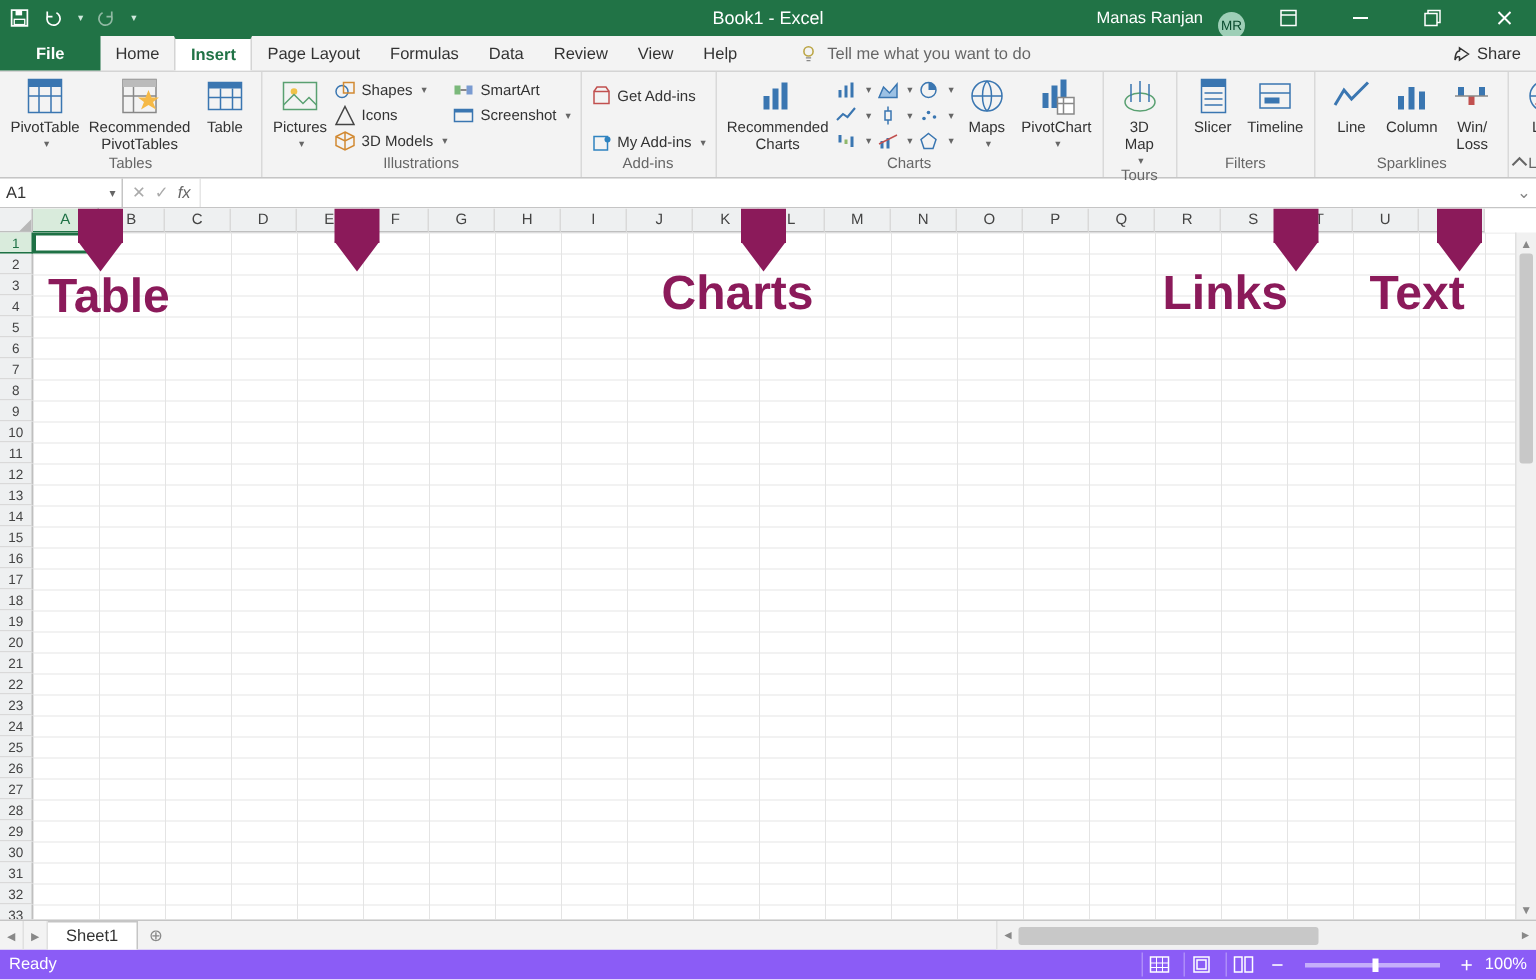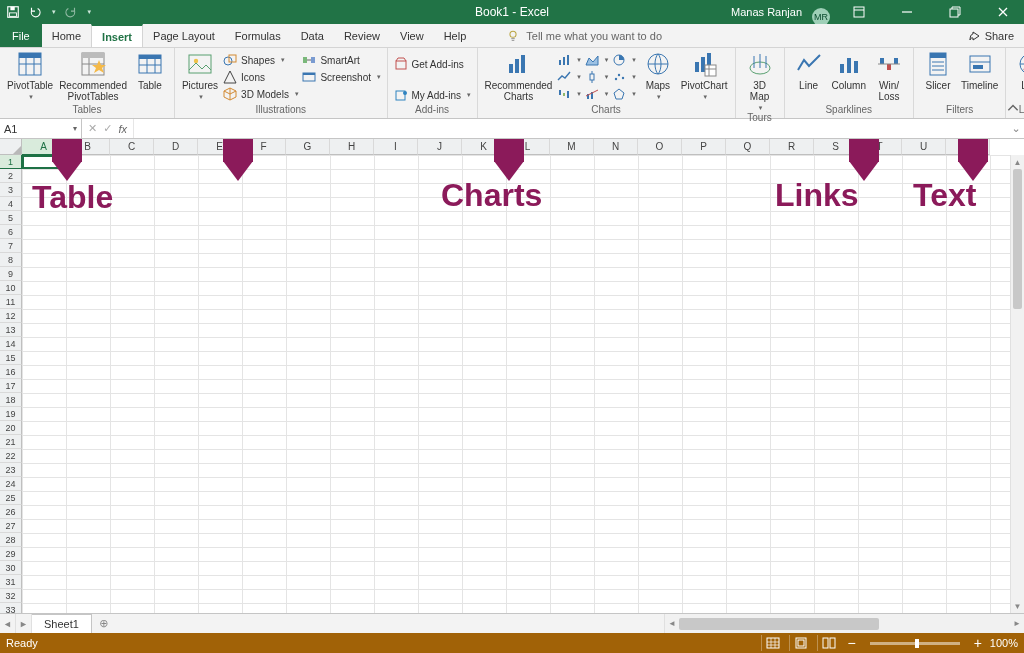--- a/index.html
+++ b/index.html
@@ -11,21 +11,21 @@
   .titlebar .qat .ico { width: 14px; height: 14px; display: inline-block; }
   .titlebar .title { position: absolute; left: 50%; transform: translateX(-50%); font-size: 12px; }
   .titlebar .right { position: absolute; right: 0; display: flex; align-items: center; gap: 10px; padding-right: 2px; text-align: right; }
   .titlebar .user { font-size: 11px; }
   .titlebar .avatar { width: 18px; height: 18px; border-radius: 50%; background: #9ecfb7; display: flex; align-items: center; justify-content: center; font-size: 9px; color: #0a4b2e; margin-top: 10px; }
   .titlebar .winbtn { width: 38px; height: 24px; display: flex; align-items: center; justify-content: center; }
 
   
   .menubar { height: 24px; background: #f3f3f3; border-bottom: 1px solid #d4d4d4; display: flex; align-items: stretch; position: relative; }
   .menubar .tab { padding: 0 10px; display: flex; align-items: center; font-size: 11px; color: #333; }
-  .menubar .tab.file { background: #217346; color: #fff; padding: 0 12px; }
+  .menubar .tab.file { background: #217346; color: #fff; padding: 0 24px; font-weight: bold; }
   .menubar .tab.active { background: #fff; border-top: 2px solid #217346; color: #217346; font-weight: 600; border-left:1px solid #d4d4d4; border-right:1px solid #d4d4d4; }
   .menubar .tell { display: flex; align-items: center; gap: 6px; margin-left: 30px; color: #666; }
   .menubar .tell .bulb { width: 14px; height: 14px; }
   .menubar .share { position: absolute; right: 4px; top: 0; height: 24px; display: flex; align-items: center; gap: 4px; color: #333; padding: 0 6px; }
   .menubar .share svg { width:12px; height:12px; }
 
   
   .ribbon { height: 71px; background: #f3f3f3; border-bottom: 1px solid #c5c5c5; display: flex; position: relative; }
   .group { border-right: 1px solid #d9d9d9; display: flex; flex-direction: column; align-items: stretch; padding: 2px 4px 0 4px; }
   .group .body { flex: 1; display: flex; align-items: flex-start; }
@@ -75,21 +75,21 @@
   .sheetbar { height: 20px; border-top: 1px solid #c5c5c5; display: flex; align-items: stretch; font-size: 11px; background: #f3f3f3; position:relative; }
   .sheetbar .navbtn { width: 16px; display:flex; align-items:center; justify-content:center; color:#888; border-right:1px solid #e0e0e0; font-size:9px;}
   .sheetbar .tab { padding: 0 12px; display:flex; align-items:center; background:#fff; border-right:1px solid #c5c5c5; border-top:1px solid #c5c5c5; }
   .sheetbar .add { width:24px; display:flex; align-items:center; justify-content:center; color:#888; }
   .sheetbar .hscroll { margin-left:auto; width:360px; height:100%; display:flex; align-items:center; background:#f1f1f1; border-left:1px solid #e0e0e0; position:relative; }
   .sheetbar .hscroll .arr { width:14px; text-align:center; color:#888; font-size:8px; }
   .sheetbar .hscroll .track { flex:1; height:12px; background:#f1f1f1; position:relative; }
   .sheetbar .hscroll .thumb { position:absolute; left:0; width:200px; top:0; height:12px; background:#c8c8c8; border-radius:2px; }
 
   
-  .statusbar { height: 20px; background: #a16207; color: #fff; display: flex; align-items: center; font-size: 11px; padding: 0 6px; }
+  .statusbar { height: 20px; background: #8b5cf6; color: #fff; display: flex; align-items: center; font-size: 11px; padding: 0 6px; }
   .statusbar .right { margin-left: auto; display: flex; align-items: center; gap: 6px; }
   .viewbtn { width: 22px; height: 16px; border-left: 1px solid rgba(255,255,255,0.3); display:flex; align-items:center; justify-content:center; }
   .zoomslider { width: 90px; height: 3px; background: rgba(255,255,255,0.5); position: relative; margin: 0 6px; }
   .zoomslider .knob { position:absolute; left:50%; top:-3px; width:4px; height:9px; background:#fff; }
   .zm { font-size: 14px; line-height: 1; padding: 0 2px; }
 
   
   .anno { position: absolute; pointer-events: none; }
   .anno .shaft { width: 30px; background: #8b1a5a; }
   .anno .head { width: 0; height: 0; border-left: 15px solid transparent; border-right: 15px solid transparent; border-top: 20px solid #8b1a5a; position:absolute; bottom:-19px; left:0; }
@@ -459,20 +459,46 @@
       </div>
     </div>
     <div class="label">Tours</div>
   </div>
 
   <div class="group">
     <div class="body">
       <div class="big">
         <span class="icon">
             <svg viewBox="0 0 28 28">
+              <rect x="6" y="3" width="16" height="22" fill="none" stroke="#3a76b1"></rect>
+              <rect x="6" y="3" width="16" height="5" fill="#3a76b1"></rect>
+              <path d="M8 12h12M8 16h12M8 20h12" stroke="#3a76b1"></path>
+            </svg>
+          </span>
+        <span class="lbl">Slicer</span>
+      </div>
+      <div class="big">
+        <span class="icon">
+            <svg viewBox="0 0 28 28">
+              <rect x="4" y="6" width="20" height="16" fill="none" stroke="#3a76b1"></rect>
+              <path d="M4 12h20" stroke="#3a76b1"></path>
+              <rect x="7" y="15" width="10" height="4" fill="#3a76b1"></rect>
+            </svg>
+          </span>
+        <span class="lbl">Timeline</span>
+      </div>
+    </div>
+    <div class="label">Filters</div>
+  </div>
+
+  <div class="group">
+    <div class="body">
+      <div class="big">
+        <span class="icon">
+            <svg viewBox="0 0 28 28">
               <path d="M3 20 L9 10 L14 16 L25 5" fill="none" stroke="#3a76b1" stroke-width="2"></path>
             </svg>
           </span>
         <span class="lbl">Line</span>
       </div>
       <div class="big">
         <span class="icon">
             <svg viewBox="0 0 28 28">
               <rect x="5" y="14" width="4" height="9" fill="#3a76b1"></rect>
               <rect x="12" y="8" width="4" height="15" fill="#3a76b1"></rect>
@@ -488,46 +514,20 @@
               <rect x="12" y="14" width="4" height="6" fill="#c1504f"></rect>
               <rect x="19" y="8" width="4" height="6" fill="#3a76b1"></rect>
               <path d="M3 14 H25" stroke="#888"></path>
             </svg>
           </span>
         <span class="lbl wrap" style="white-space:pre-line;">Win/
 Loss</span>
       </div>
     </div>
     <div class="label">Sparklines</div>
-  </div>
-
-  <div class="group">
-    <div class="body">
-      <div class="big">
-        <span class="icon">
-            <svg viewBox="0 0 28 28">
-              <rect x="6" y="3" width="16" height="22" fill="none" stroke="#3a76b1"></rect>
-              <rect x="6" y="3" width="16" height="5" fill="#3a76b1"></rect>
-              <path d="M8 12h12M8 16h12M8 20h12" stroke="#3a76b1"></path>
-            </svg>
-          </span>
-        <span class="lbl">Slicer</span>
-      </div>
-      <div class="big">
-        <span class="icon">
-            <svg viewBox="0 0 28 28">
-              <rect x="4" y="6" width="20" height="16" fill="none" stroke="#3a76b1"></rect>
-              <path d="M4 12h20" stroke="#3a76b1"></path>
-              <rect x="7" y="15" width="10" height="4" fill="#3a76b1"></rect>
-            </svg>
-          </span>
-        <span class="lbl">Timeline</span>
-      </div>
-    </div>
-    <div class="label">Filters</div>
   </div>
 
   <div class="group">
     <div class="body">
       <div class="big">
         <span class="icon">
             <svg viewBox="0 0 28 28">
               <circle cx="14" cy="14" r="10" fill="none" stroke="#3a76b1"></circle>
               <path d="M4 14h20M14 4c4 4 4 16 0 20" fill="none" stroke="#3a76b1"></path>
               <path d="M8 20 L20 8" stroke="#c1504f" stroke-width="2"></path>

